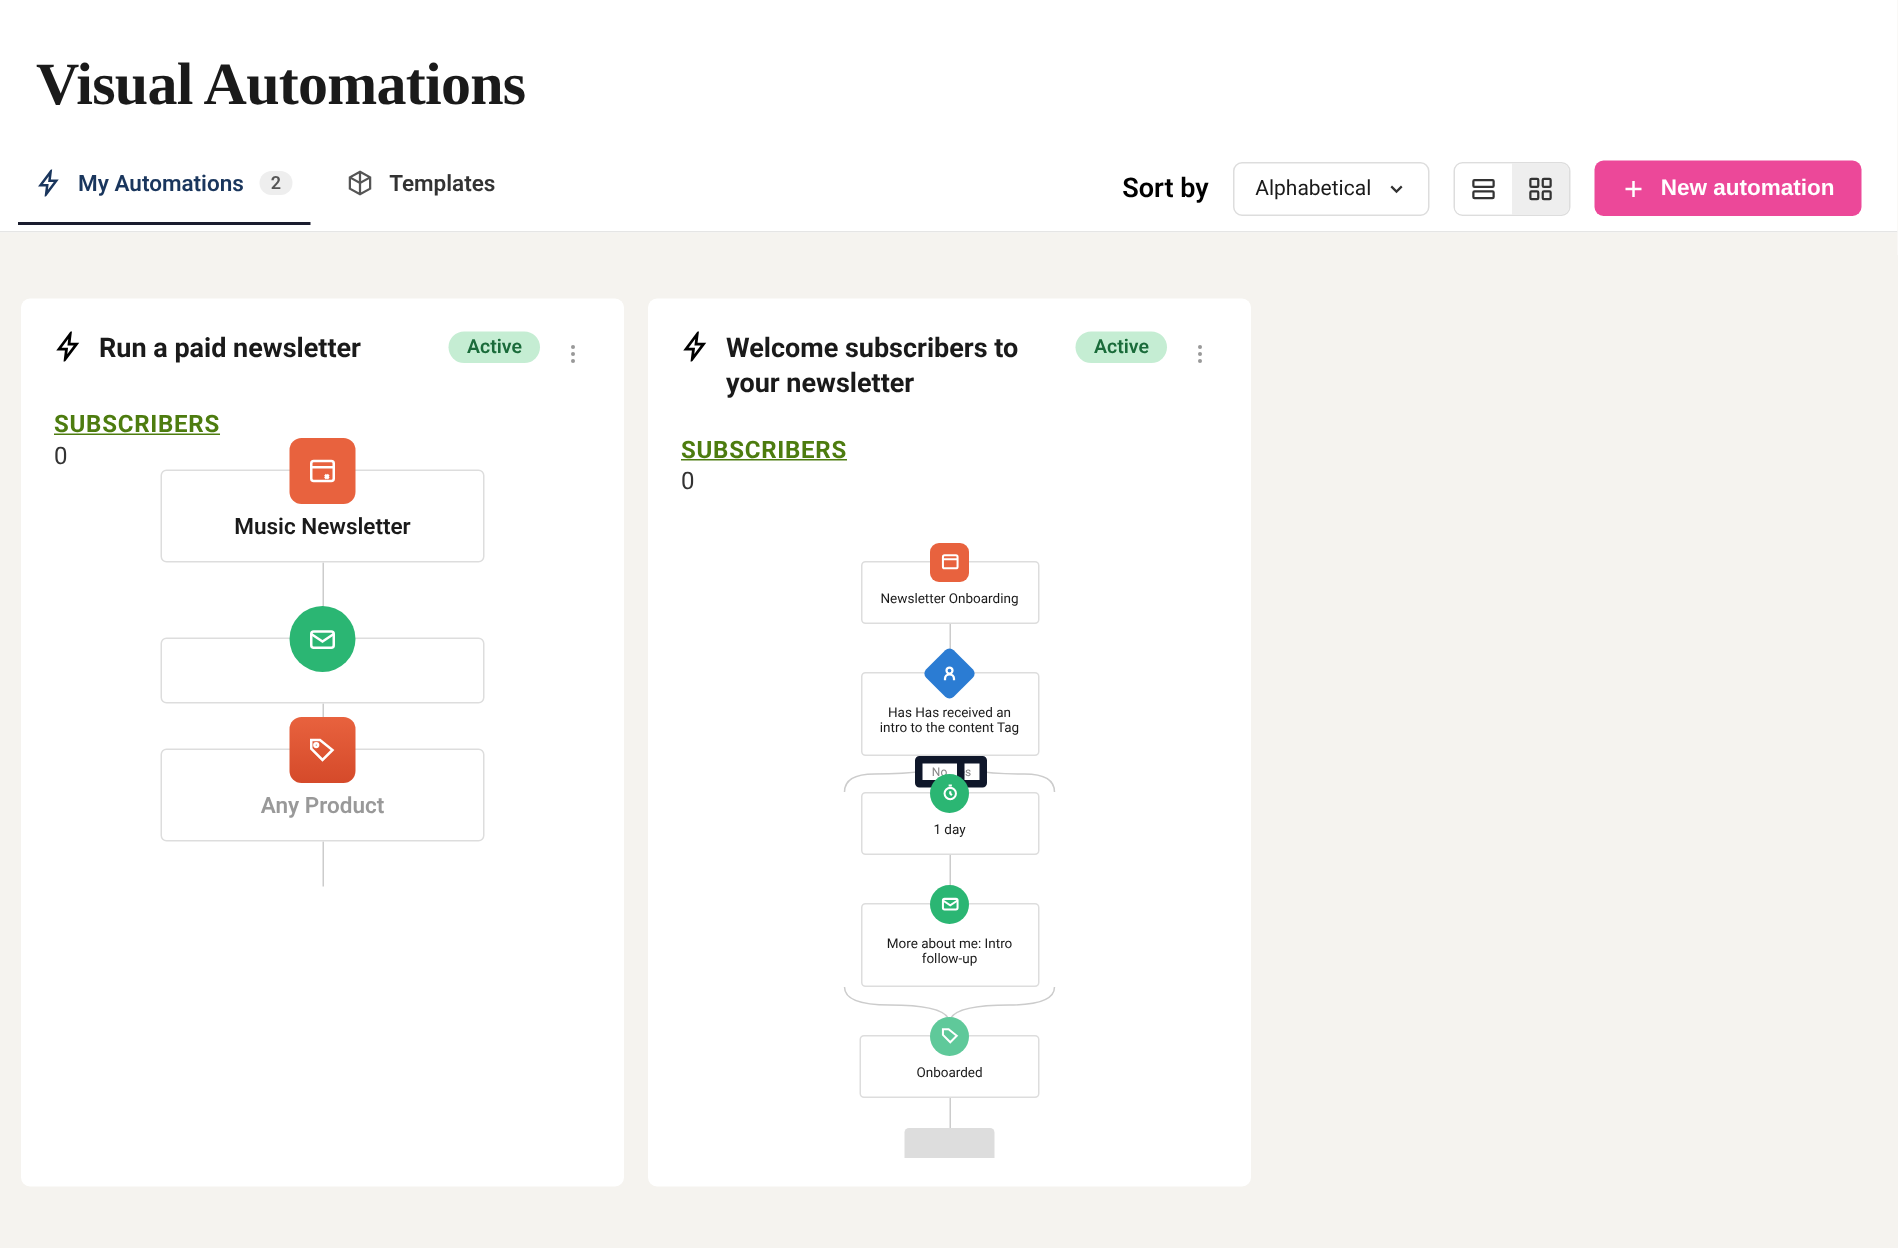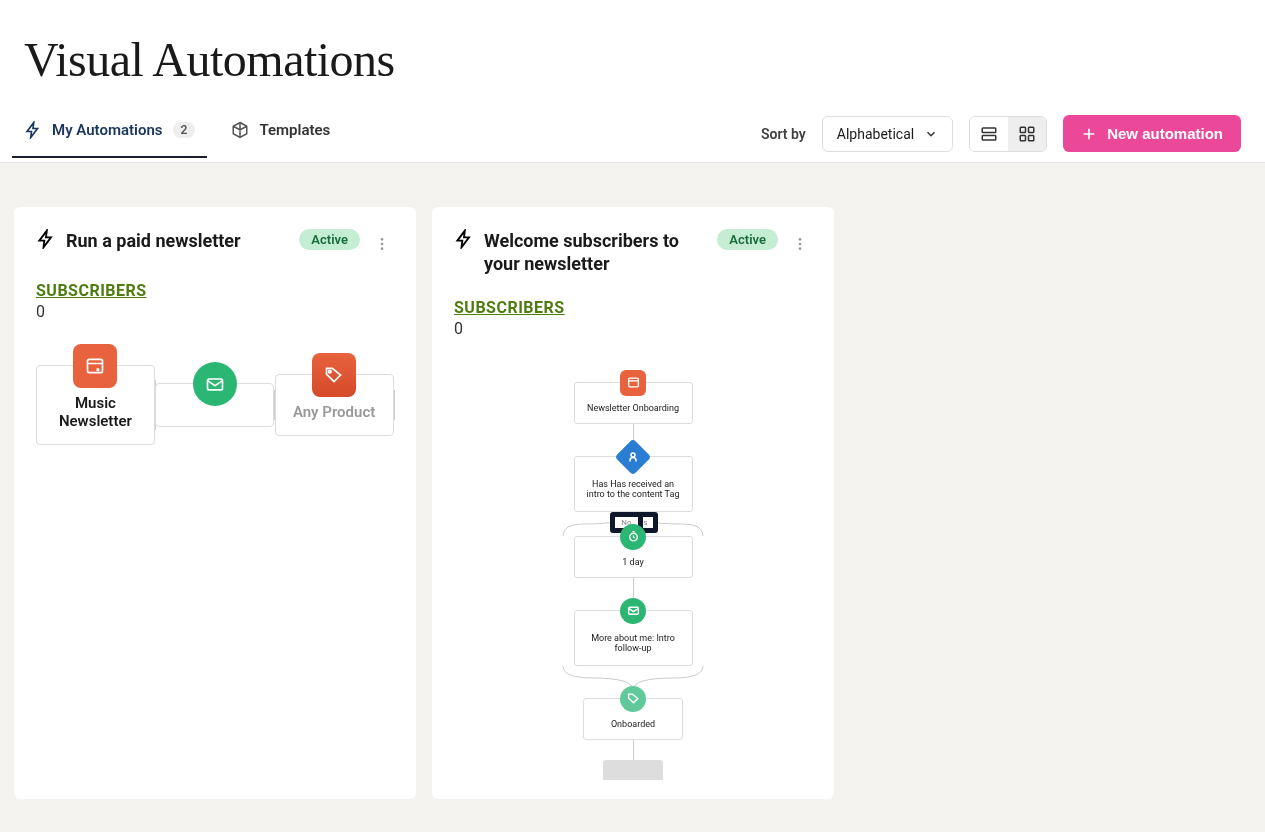--- a/index.html
+++ b/index.html
@@ -1,46 +1,46 @@
 <!DOCTYPE html>
 <html><head>
 <meta charset="utf-8">
 <style>
 * { margin: 0; padding: 0; box-sizing: border-box; }
 body { font-family: -apple-system, BlinkMacSystemFont, "Segoe UI", Roboto, sans-serif; background: #fff; color: #1a1a1a; }
 
 .header { padding: 32px 24px 0 24px; }
-.page-title { font-size: 48px; font-weight: 400; letter-spacing: -0.5px; font-family: Georgia, 'Times New Roman', serif; }
+.page-title { font-size: 40px; font-weight: 700; letter-spacing: -0.5px; font-family: Georgia, 'Times New Roman', serif; }
 
 .nav-row { display: flex; align-items: center; justify-content: space-between; padding: 0 24px; margin-top: 28px; border-bottom: 1px solid #e5e5e5; }
 .tabs { display: flex; gap: 36px; }
 .tab { display: flex; align-items: center; gap: 10px; padding-bottom: 18px; cursor: pointer; font-weight: 600; font-size: 15px; color: #333; position: relative; }
 .tab.active { color: #1a365d; }
 .tab.active::after { content: ''; position: absolute; bottom: -1px; left: -12px; right: -12px; height: 2px; background: #1a1d2e; }
 .tab-badge { background: #eee; color: #555; border-radius: 10px; padding: 1px 8px; font-size: 12px; font-weight: 600; }
 
 .controls { display: flex; align-items: center; gap: 16px; padding-bottom: 10px; }
-.sort-label { font-size: 14px; font-weight: 600; color: #404040; }
+.sort-label { font-size: 18px; font-weight: 600; color: #000000; }
 .sort-select { display: flex; align-items: center; gap: 10px; border: 1px solid #ddd; border-radius: 6px; padding: 9px 14px; font-size: 14px; cursor: pointer; background: #fff; }
 .view-toggle { display: flex; border: 1px solid #ddd; border-radius: 6px; overflow: hidden; }
 .view-btn { padding: 8px 10px; background: #fff; cursor: pointer; display: flex; align-items: center; }
 .view-btn.active { background: #eee; }
 .new-btn { display: flex; align-items: center; gap: 10px; background: #ec4899; color: #fff; border: none; border-radius: 6px; padding: 10px 18px; font-size: 15px; font-weight: 600; cursor: pointer; }
 
 .content { background: #f5f3ef; padding: 44px 14px; display: flex; gap: 16px; min-height: 680px; }
 .card { background: #fff; border-radius: 6px; width: 402px; padding: 22px 22px 0 22px; overflow: hidden; position: relative; }
 .card-header { display: flex; align-items: flex-start; gap: 10px; }
 .card-title-wrap { display: flex; align-items: flex-start; gap: 10px; flex: 1; }
 .card-title { font-size: 18px; font-weight: 700; line-height: 1.3; }
 .status-badge { background: #c5edd3; color: #1a6b3a; border-radius: 14px; padding: 3px 12px; font-size: 13px; font-weight: 600; }
 .more-btn { cursor: pointer; padding: 4px; color: #888; }
 .sub-label { margin-top: 22px; font-size: 16px; color: #4d7c0f; font-weight: 700; letter-spacing: 0.5px; text-decoration: underline; }
 .sub-value { font-size: 16px; color: #333; margin-top: 2px; }
 
-.flow { margin-top: 44px; display: flex; flex-direction: row; align-items: center; }
+.flow { display: flex; flex-direction: column; align-items: center; }
 .flow2 { margin-top: 44px; display: flex; flex-direction: column; align-items: center; }
 
 .node-box { border: 1px solid #ddd; border-radius: 4px; padding: 28px 16px 14px 16px; width: 216px; text-align: center; font-size: 15px; font-weight: 600; position: relative; margin-bottom: 0; }
 .node-box.gray { color: #999; }
 .node-icon { width: 44px; height: 44px; border-radius: 8px; display: flex; align-items: center; justify-content: center; position: absolute; top: -22px; left: 50%; transform: translateX(-50%); }
 .node-icon.orange { background: #e8623e; }
 .node-icon.green { background: #2bb673; border-radius: 50%; }
 .node-icon.orange-grad { background: linear-gradient(180deg, #e8623e, #d54a2a); }
 .connector-v { width: 1px; height: 50px; background: #ccc; }
 
@@ -268,21 +268,21 @@
 
       </div>
 
       <div style="position:relative; width:260px; height:24px">
         <svg width="260" height="24" style="position:absolute;top:0;left:0">
           <path d="M60 0 Q60 12 90 12 Q130 12 130 24" stroke="#ccc" fill="none"></path>
           <path d="M200 0 Q200 12 170 12 Q130 12 130 24" stroke="#ccc" fill="none"></path>
         </svg>
       </div>
 
-      <div class="small-node" style="margin-top:8px;width:100px">
+      <div class="small-node" style="margin-top:8px;width:120px">
         <div class="small-icon teal-c" style="background:#5fc99a">
           <svg width="13" height="13" viewBox="0 0 24 24" fill="none" stroke="#fff" stroke-width="2.5">
               <path d="M20 12l-8 8-9-9V4h7l10 8z"></path>
             </svg>
         </div>
         <span>Onboarded</span>
       </div>
       <div class="connector-v" style="height:20px"></div>
       <div style="width:60px;height:20px;background:#ddd;border-radius:3px 3px 0 0"></div>
     </div>

